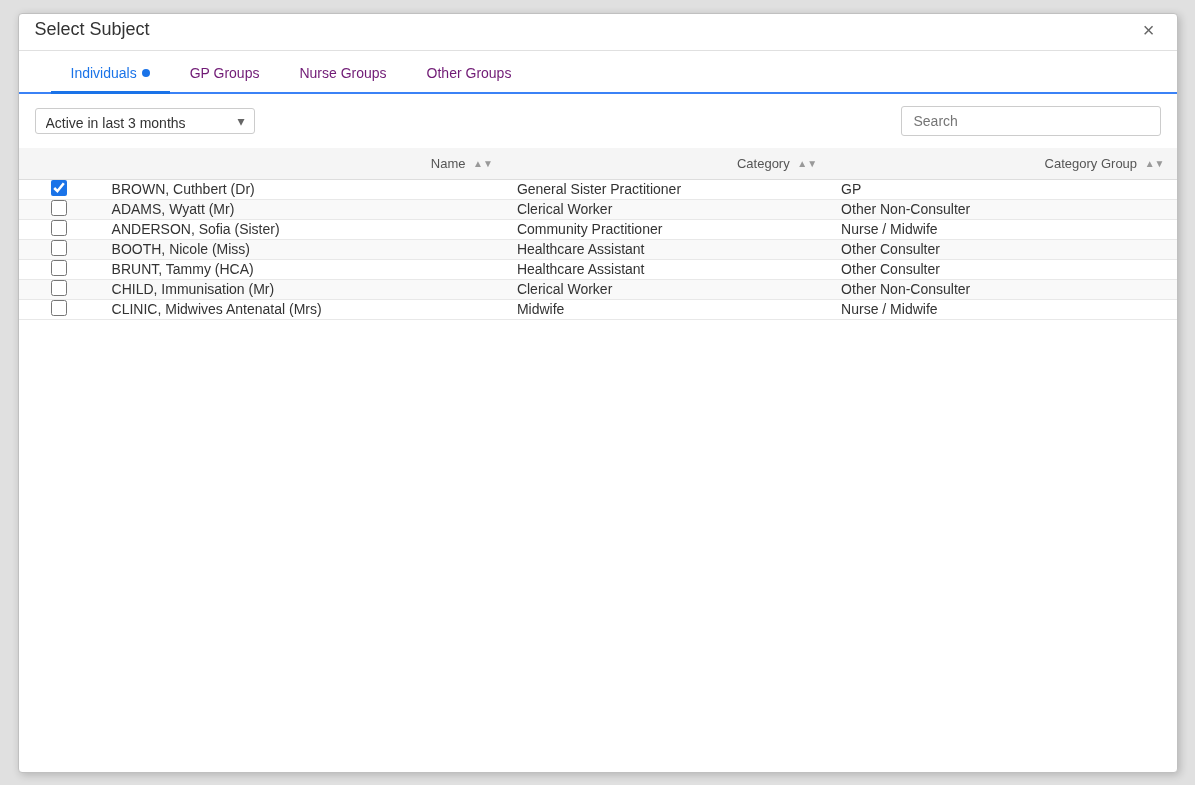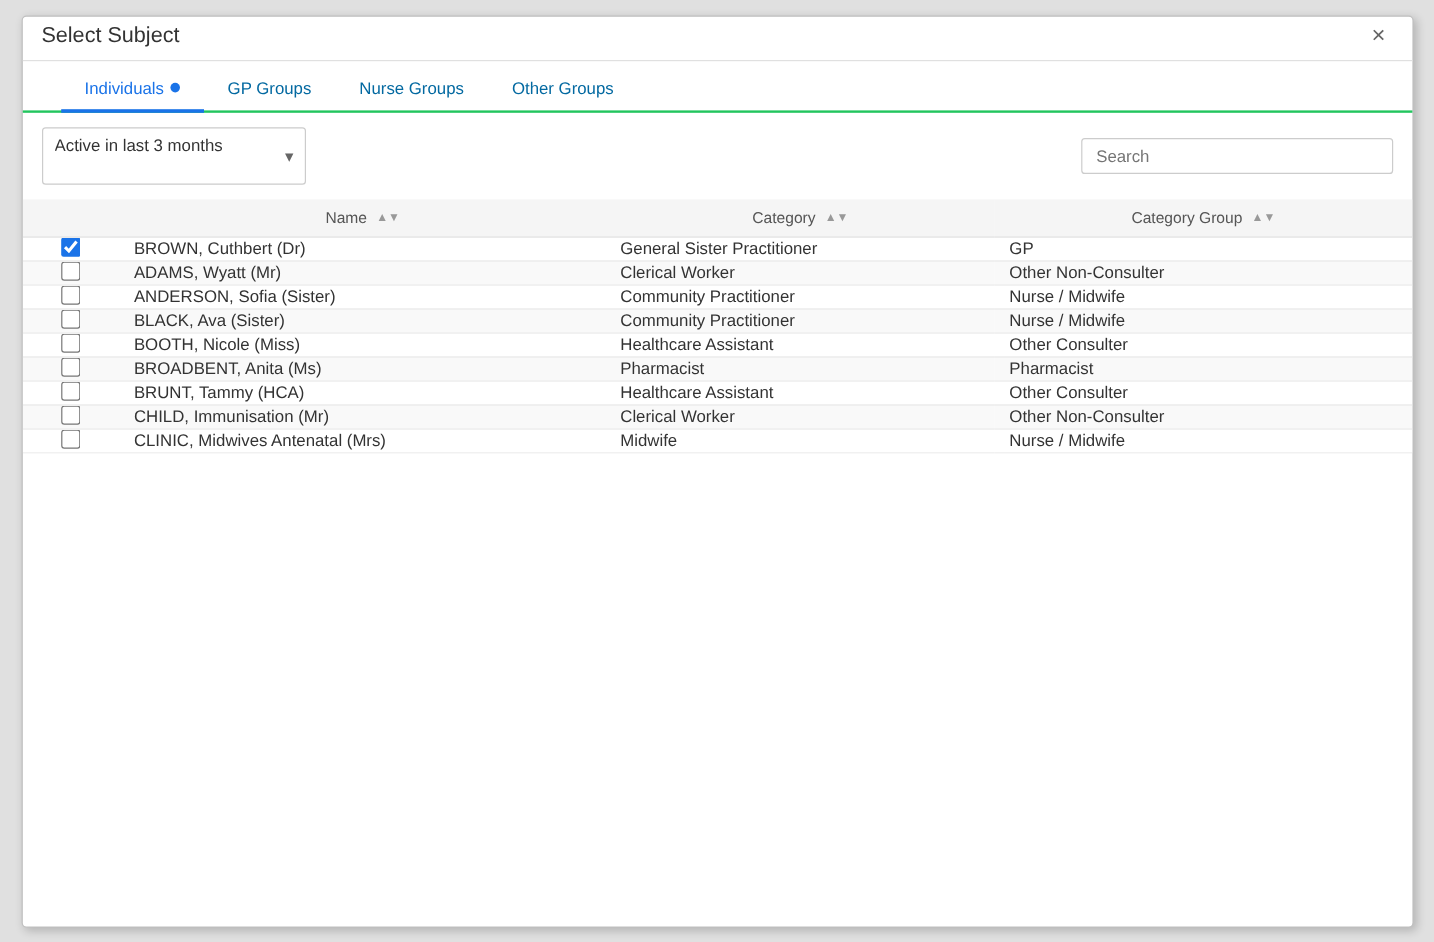--- a/index.html
+++ b/index.html
@@ -41,27 +41,27 @@
       cursor: pointer;
       background: none;
       border: none;
       line-height: 1;
       padding: 2px 6px;
     }
     .tabs-bar {
       display: flex;
       align-items: flex-start;
       padding: 0 32px;
-      border-bottom: 2px solid #22c55e;
+      border-bottom: 2px solid #3b82f6;
       margin-top: 4px;
     }
     .tab {
       padding: 10px 20px;
       cursor: pointer;
-      color: #0369a1;
+      color: #701a75;
       font-size: 14px;
       border-bottom: 3px solid transparent;
       margin-bottom: -2px;
       white-space: nowrap;
     }
     .tab.active {
       color: #1a73e8;
       border-bottom: 3px solid #1a73e8;
       font-weight: 500;
     }
@@ -84,21 +84,21 @@
     }
     .filter-select-wrapper {
       position: relative;
       display: inline-block;
     }
     .filter-select {
       appearance: none;
       -webkit-appearance: none;
       border: 1px solid #ccc;
       border-radius: 3px;
-      padding: 6px 32px 24px 10px;
+      padding: 6px 32px 2px 10px;
       font-size: 14px;
       color: #333;
       background: #fff;
       cursor: pointer;
       min-width: 220px;
     }
     .select-arrow {
       position: absolute;
       right: 10px;
       top: 50%;
@@ -125,21 +125,21 @@
     }
     table {
       width: 100%;
       border-collapse: collapse;
     }
     thead tr {
       background: #f5f5f5;
       border-bottom: 1px solid #ddd;
     }
     thead th {
-      text-align: center;
+      text-align: right;
       padding: 8px 12px;
       color: #555;
       font-weight: normal;
       font-size: 13px;
       white-space: nowrap;
     }
     thead th .sort-icons {
       display: inline-flex;
       flex-direction: column;
       margin-left: 4px;
@@ -245,38 +245,26 @@
               <td>Other Non-Consulter</td>
             </tr>
             <tr>
               <td class="cb-cell"><input type="checkbox" style=""></td>
               <td>ANDERSON, Sofia (Sister)</td>
               <td>Community Practitioner</td>
               <td>Nurse / Midwife</td>
             </tr>
             <tr>
               <td class="cb-cell"><input type="checkbox" style=""></td>
-              <td>BLACK, Ava (Sister)</td>
-              <td>Community Practitioner</td>
-              <td>Nurse / Midwife</td>
-            </tr>
-            <tr>
-              <td class="cb-cell"><input type="checkbox" style=""></td>
               <td>BOOTH, Nicole (Miss)</td>
               <td>Healthcare Assistant</td>
               <td>Other Consulter</td>
             </tr>
             <tr>
               <td class="cb-cell"><input type="checkbox" style=""></td>
-              <td>BROADBENT, Anita (Ms)</td>
-              <td>Pharmacist</td>
-              <td>Pharmacist</td>
-            </tr>
-            <tr>
-              <td class="cb-cell"><input type="checkbox" style=""></td>
               <td>BRUNT, Tammy (HCA)</td>
               <td>Healthcare Assistant</td>
               <td>Other Consulter</td>
             </tr>
             <tr>
               <td class="cb-cell"><input type="checkbox" style=""></td>
               <td>CHILD, Immunisation (Mr)</td>
               <td>Clerical Worker</td>
               <td>Other Non-Consulter</td>
             </tr>

